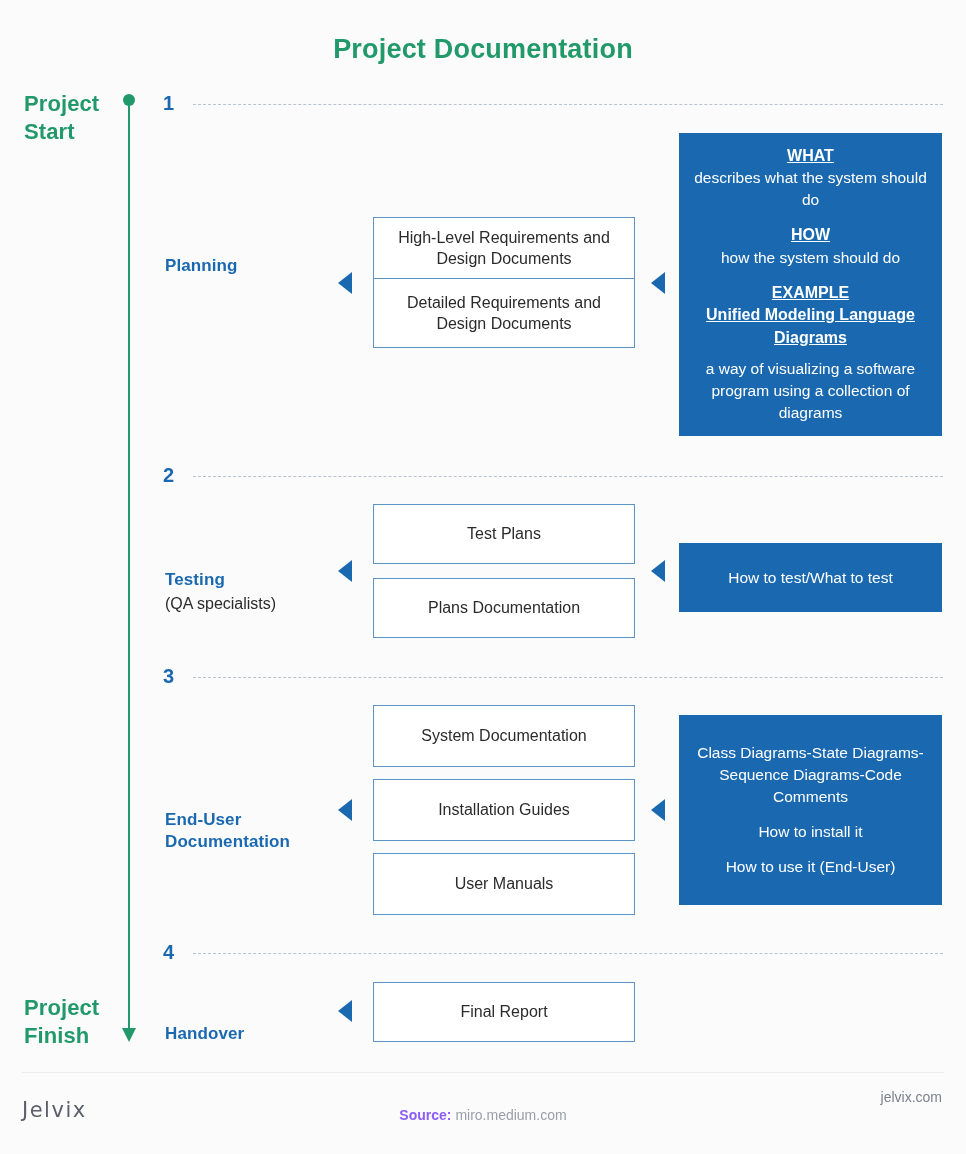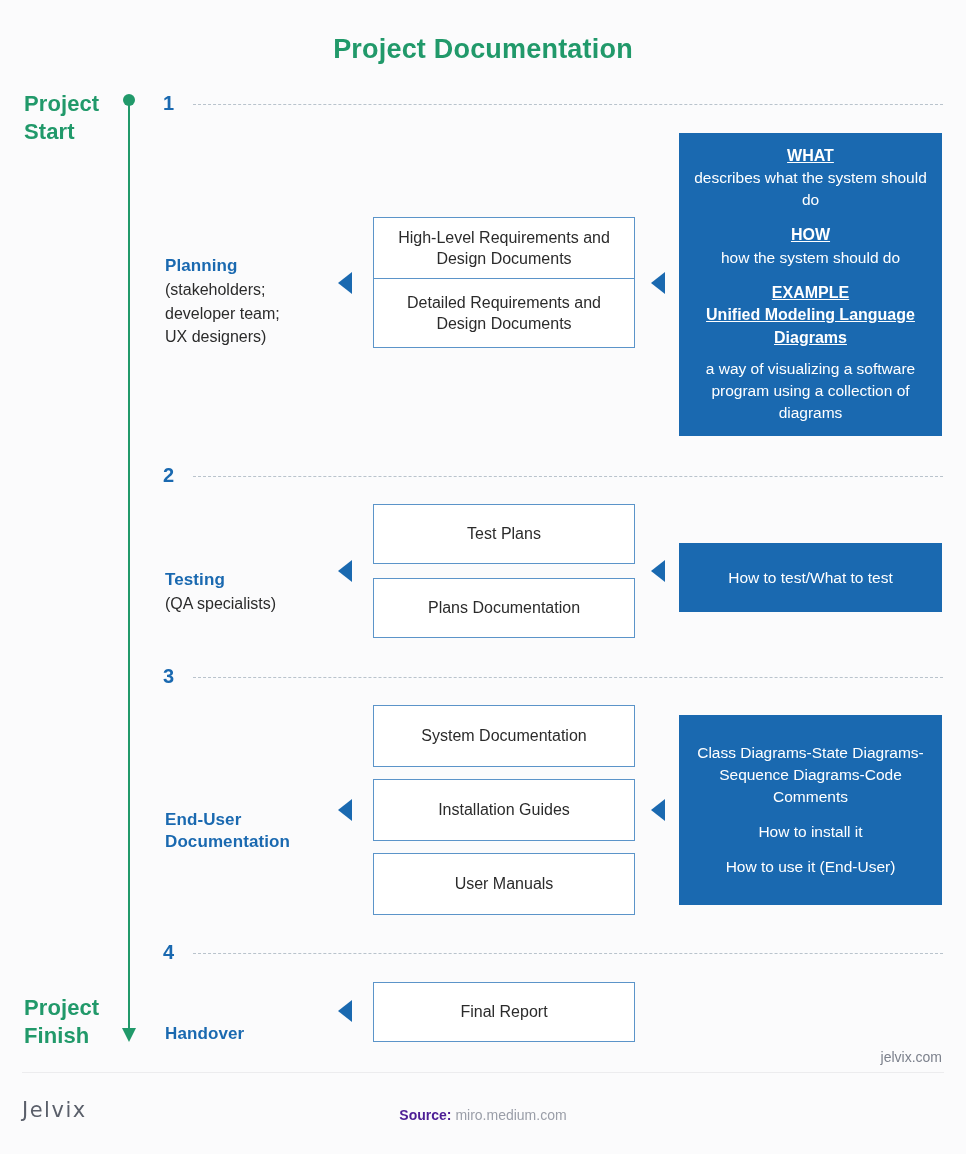--- a/index.html
+++ b/index.html
@@ -168,24 +168,24 @@
     letter-spacing: 1.5px;
     font-weight: 400;
   }
   .source {
     position: absolute;
     left: 0; right: 0; top: 1107px;
     text-align: center;
     font-size: 14px;
     color: #9a9ea8;
   }
-  .source b { color: #4c1d95; font-weight: 700; }
+  .source b { color: #8b5cf6; font-weight: 700; }
   .site {
     position: absolute;
-    right: 24px; top: 1049px;
+    right: 24px; top: 1089px;
     font-size: 14px;
     color: #7c818c;
     margin-left: 8px;
   }
 </style>
 </head>
 <body>
 
 <div id="root">
 
@@ -204,25 +204,20 @@
   <div class="tl-label finish">
     <div>Project</div>
     <div>Finish</div>
   </div>
 
   <div class="step-num" style="top:92px">1</div>
   <div class="dotted" style="top:104px"></div>
 
   <div class="stage" style="top:232px">
     <div class="stage-title">Planning</div>
-    <div class="stage-sub">
-      <div>(stakeholders;</div>
-      <div>developer team;</div>
-      <div>UX designers)</div>
-    </div>
   </div>
 
   <div class="tri" style="left:338px; top:272px"></div>
   <div class="tri" style="left:651px; top:272px"></div>
 
   <div class="docbox" style="top:217px; height:62px">High-Level Requirements and Design Documents</div>
   <div class="docbox" style="top:278px; height:70px">Detailed Requirements and Design Documents</div>
 
   <div class="bluebox" style="top:133px; height:303px">
     <div class="bb-head">WHAT</div>

